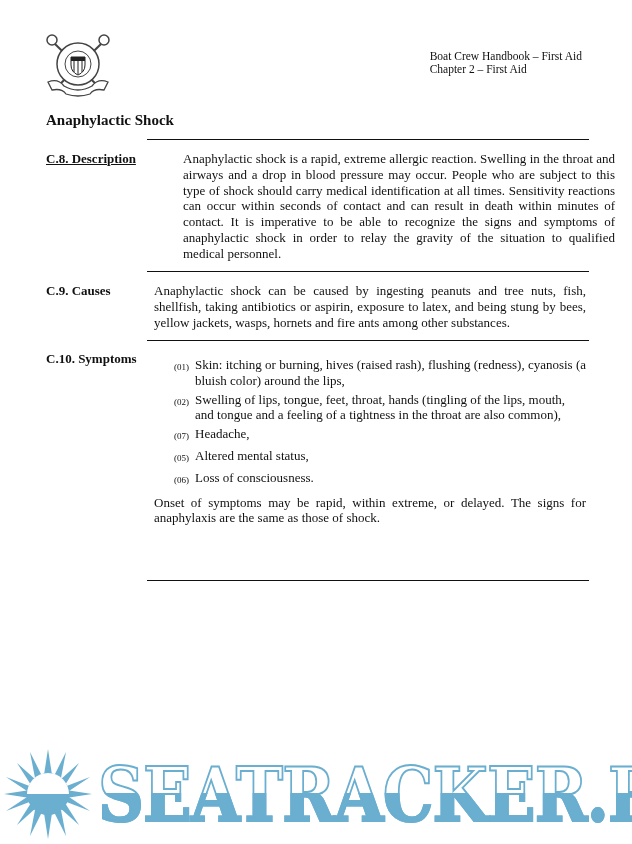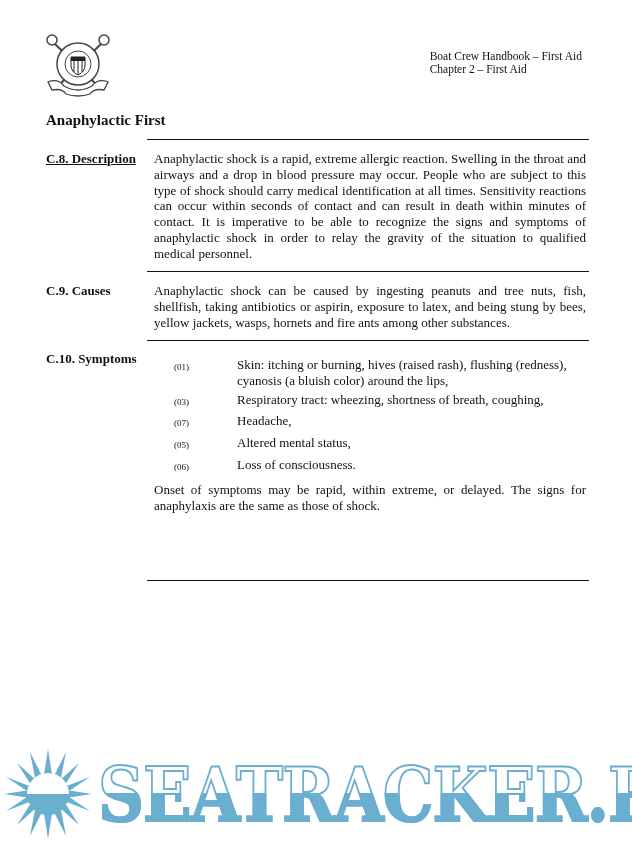--- a/index.html
+++ b/index.html
@@ -6,21 +6,21 @@
   body { width:632px; height:844px; position:relative; overflow:hidden;
          font-family:"Liberation Serif", "DejaVu Serif", serif; color:#111; }
   .logo { position:absolute; left:42px; top:30px; width:72px; height:70px; }
   .hdr { position:absolute; right:50px; top:50px; text-align:left; font-size:11.5px; line-height:13px; }
   .title { position:absolute; left:46px; top:112px; font-size:15px; font-weight:bold; }
   .rule { position:absolute; left:147px; width:442px; height:1.4px; background:#111; }
   .sec-label { position:absolute; left:46px; font-size:13px; font-weight:bold; }
   .sec-body { position:absolute; left:154px; width:432px; font-size:13px; line-height:15.8px; text-align:justify; }
   .sec-body p { margin:0; }
   .list { margin:6px 0 6px 20px; padding:0; list-style:none; }
-  .list li { display:flex; margin-bottom:3px; text-align:left;gap:42px; }
+  .list li { display:flex; margin-bottom:3px; text-align:left; }
   .list .num { font-size:9px; width:21px; flex:none; padding-top:3px; }
   .list .txt { flex:1; }
   .footer { position:absolute; left:0; top:745px; width:632px; height:99px; }
   .brand { position:absolute; left:98px; top:755px; font-size:74px; font-weight:bold; letter-spacing:-1px;
            font-family:"DejaVu Serif", serif; color:#fff;
            -webkit-text-stroke:2px #6aaed0;
            background:linear-gradient(to bottom, #fff 0%, #fff 48%, #6aaed0 48%, #6aaed0 100%);
            -webkit-background-clip:text; background-clip:text; -webkit-text-fill-color:transparent;
            line-height:80px; transform:scaleX(0.86); transform-origin:left top; white-space:nowrap; }
 </style>
@@ -40,48 +40,48 @@
   <line x1="36" y1="31" x2="36" y2="44" stroke="#222" stroke-width="1"></line>
   <line x1="40" y1="31" x2="40" y2="42" stroke="#222" stroke-width="1"></line>
   <path d="M6 52 q10 -4 16 4 q14 8 28 0 q6 -8 16 -4 l-4 8 q-10 -2 -14 4 q-12 4 -24 0 q-4 -6 -14 -4 z" fill="#fff" stroke="#444" stroke-width="1.3"></path>
 </svg>
 
 <div class="hdr">
   <div>Boat Crew Handbook – First Aid</div>
   <div>Chapter 2 – First Aid</div>
 </div>
 
-<div class="title">Anaphylactic First</div>
+<div class="title">Anaphylactic Shock</div>
 
 <div class="rule" style="top:139px;"></div>
 
 <div class="sec-label" style="top:151px;text-decoration:underline;">C.8. Description</div>
-<div class="sec-body" style="top:151px;">
+<div class="sec-body" style="top:151px;margin-left:29px;">
   <p>Anaphylactic shock is a rapid, extreme allergic reaction.  Swelling in the throat and airways and a drop in blood pressure may occur.  People who are subject to this type of shock should carry medical identification at all times. Sensitivity reactions can occur within seconds of contact and can result in death within minutes of contact.  It is imperative to be able to recognize the signs and symptoms of anaphylactic shock in order to relay the gravity of the situation to qualified medical personnel.</p>
 </div>
 
 <div class="rule" style="top:271px;"></div>
 
 <div class="sec-label" style="top:283px;">C.9. Causes</div>
 <div class="sec-body" style="top:283px;">
   <p>Anaphylactic shock can be caused by ingesting peanuts and tree nuts, fish, shellfish, taking antibiotics or aspirin, exposure to latex, and being stung by bees, yellow jackets, wasps, hornets and fire ants among other substances.</p>
 </div>
 
 <div class="rule" style="top:340px;"></div>
 
 <div class="sec-label" style="top:351px;">C.10. Symptoms</div>
 <div class="sec-body" style="top:351px;">
   <ul class="list">
     <li>
         <span class="num">(01)</span>
         <span class="txt">Skin:  itching or burning, hives (raised rash), flushing (redness), cyanosis (a bluish color) around the lips,</span>
       </li>
     <li>
-        <span class="num">(03)</span>
-        <span class="txt">Respiratory tract:  wheezing, shortness of breath, coughing,</span>
+        <span class="num">(02)</span>
+        <span class="txt">Swelling of lips, tongue, feet, throat, hands (tingling of the lips, mouth, and tongue and a feeling of a tightness in the throat are also common),</span>
       </li>
     <li>
         <span class="num">(07)</span>
         <span class="txt">Headache,</span>
       </li>
     <li>
         <span class="num">(05)</span>
         <span class="txt">Altered mental status,</span>
       </li>
     <li>

